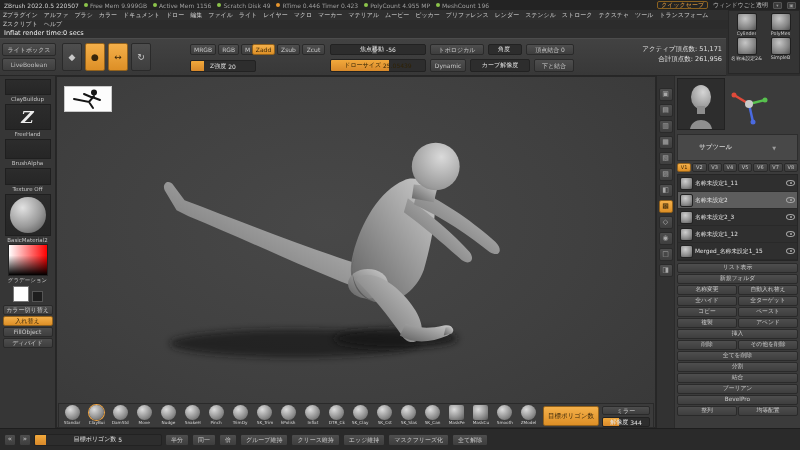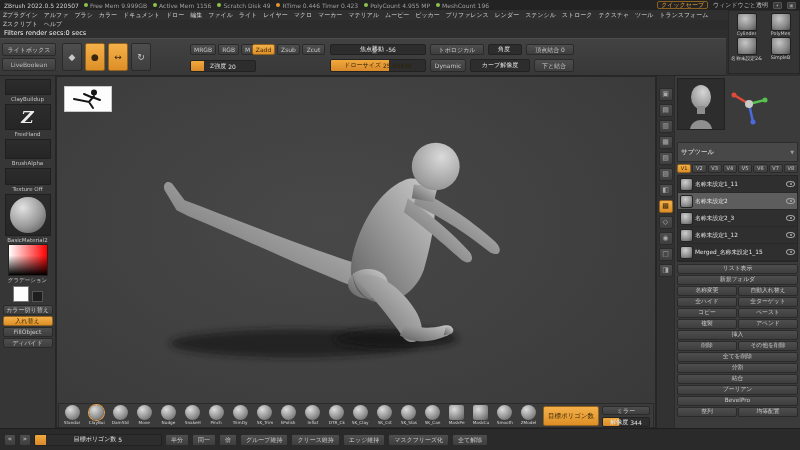--- a/index.html
+++ b/index.html
@@ -98,22 +98,22 @@
   .tcell{width:33px;display:flex;flex-direction:column;align-items:center}
   .tthumb{width:20px;height:18px;border:1px solid #202020;border-radius:2px;
           background:radial-gradient(circle at 40% 30%,#c6c6c6,#868686 60%,#4f4f4f)}
   .tcap{font-size:4.8px;color:#cfcfcf;max-width:33px;white-space:nowrap;overflow:hidden}
 
   .rpanel{position:absolute;left:674px;top:76px;width:126px;height:352px;background:#3b3b3b;
           border-left:1px solid #2b2b2b;padding:2px}
   .bustrow{display:flex;gap:2px;height:52px}
   .bust{width:48px;height:52px;background:#2d2d2d;border:1px solid #222}
   .gizmo{width:44px;height:52px}
-  .sthead{height:20px;background:#484848;border:1px solid #2d2d2d;display:flex;align-items:center;
-          font-size:6.5px;color:#e2e2e2;padding:0 3px;margin-top:12px}
+  .sthead{height:27px;background:#484848;border:1px solid #2d2d2d;display:flex;align-items:center;
+          font-size:6.5px;color:#e2e2e2;padding:0 21px;margin-top:4px}
   .sthead .arr{margin-left:auto;font-size:5px;color:#9c9c9c}
   .vrow{display:flex;gap:1px;margin-top:2px}
   .vbtn{flex:1;height:9px;font-size:5px}
   .stlist{margin-top:2px;background:#2f2f2f;border:1px solid #262626}
   .strow{display:flex;align-items:center;gap:2px;height:17px;padding:0 2px;border-bottom:1px solid #292929}
   .strow.sel{background:#5d5d5d}
   .stthumb{width:13px;height:13px;border:1px solid #222;border-radius:2px;
            background:radial-gradient(circle at 40% 30%,#cfcfcf,#8e8e8e 60%,#565656)}
   .stname{flex:1;font-size:5.8px;color:#e6e6e6;white-space:nowrap;overflow:hidden}
   .eye{width:9px;height:6px;border:1px solid #a8a8a8;border-radius:50%;position:relative;flex:none}
@@ -220,21 +220,21 @@
       <span>▾</span>
     </span>
   </div>
   <div class="menubar menubar2">
     <div style="display:flex">
 
     <span class="mi">Zスクリプト</span>
         <span class="mi">ヘルプ</span>
       </div>
   </div>
-  <div class="filters">Filters render secs:0 secs</div>
+  <div class="filters">Inflat render time:0 secs</div>
 
   <div class="shelf">
     <div class="btn sc-lb">ライトボックス</div>
     <div class="btn sc-lbool">LiveBoolean</div>
 
     <div class="sc-modes">
 
         <div class="btn micon">
           <span>◆</span>
         </div>
@@ -288,20 +288,24 @@
     </div>
     <div class="btn sc-weld">
       <span>頂点結合</span>&nbsp;
       <span>0</span>
     </div>
     <div class="slider sc-curve">
       <span>カーブ解像度</span>
     </div>
     <div class="btn sc-mdown">下と結合</div>
 
+    <div class="sc-counts">
+      <div>アクティブ頂点数: 51,171</div>
+      <div>合計頂点数: 261,956</div>
+    </div>
   </div>
 
   <div class="tthumbs">
 
       <div class="tcell">
         <div class="tthumb"></div>
         <div class="tcap">Cylinder</div>
       </div>
 
       <div class="tcell">

